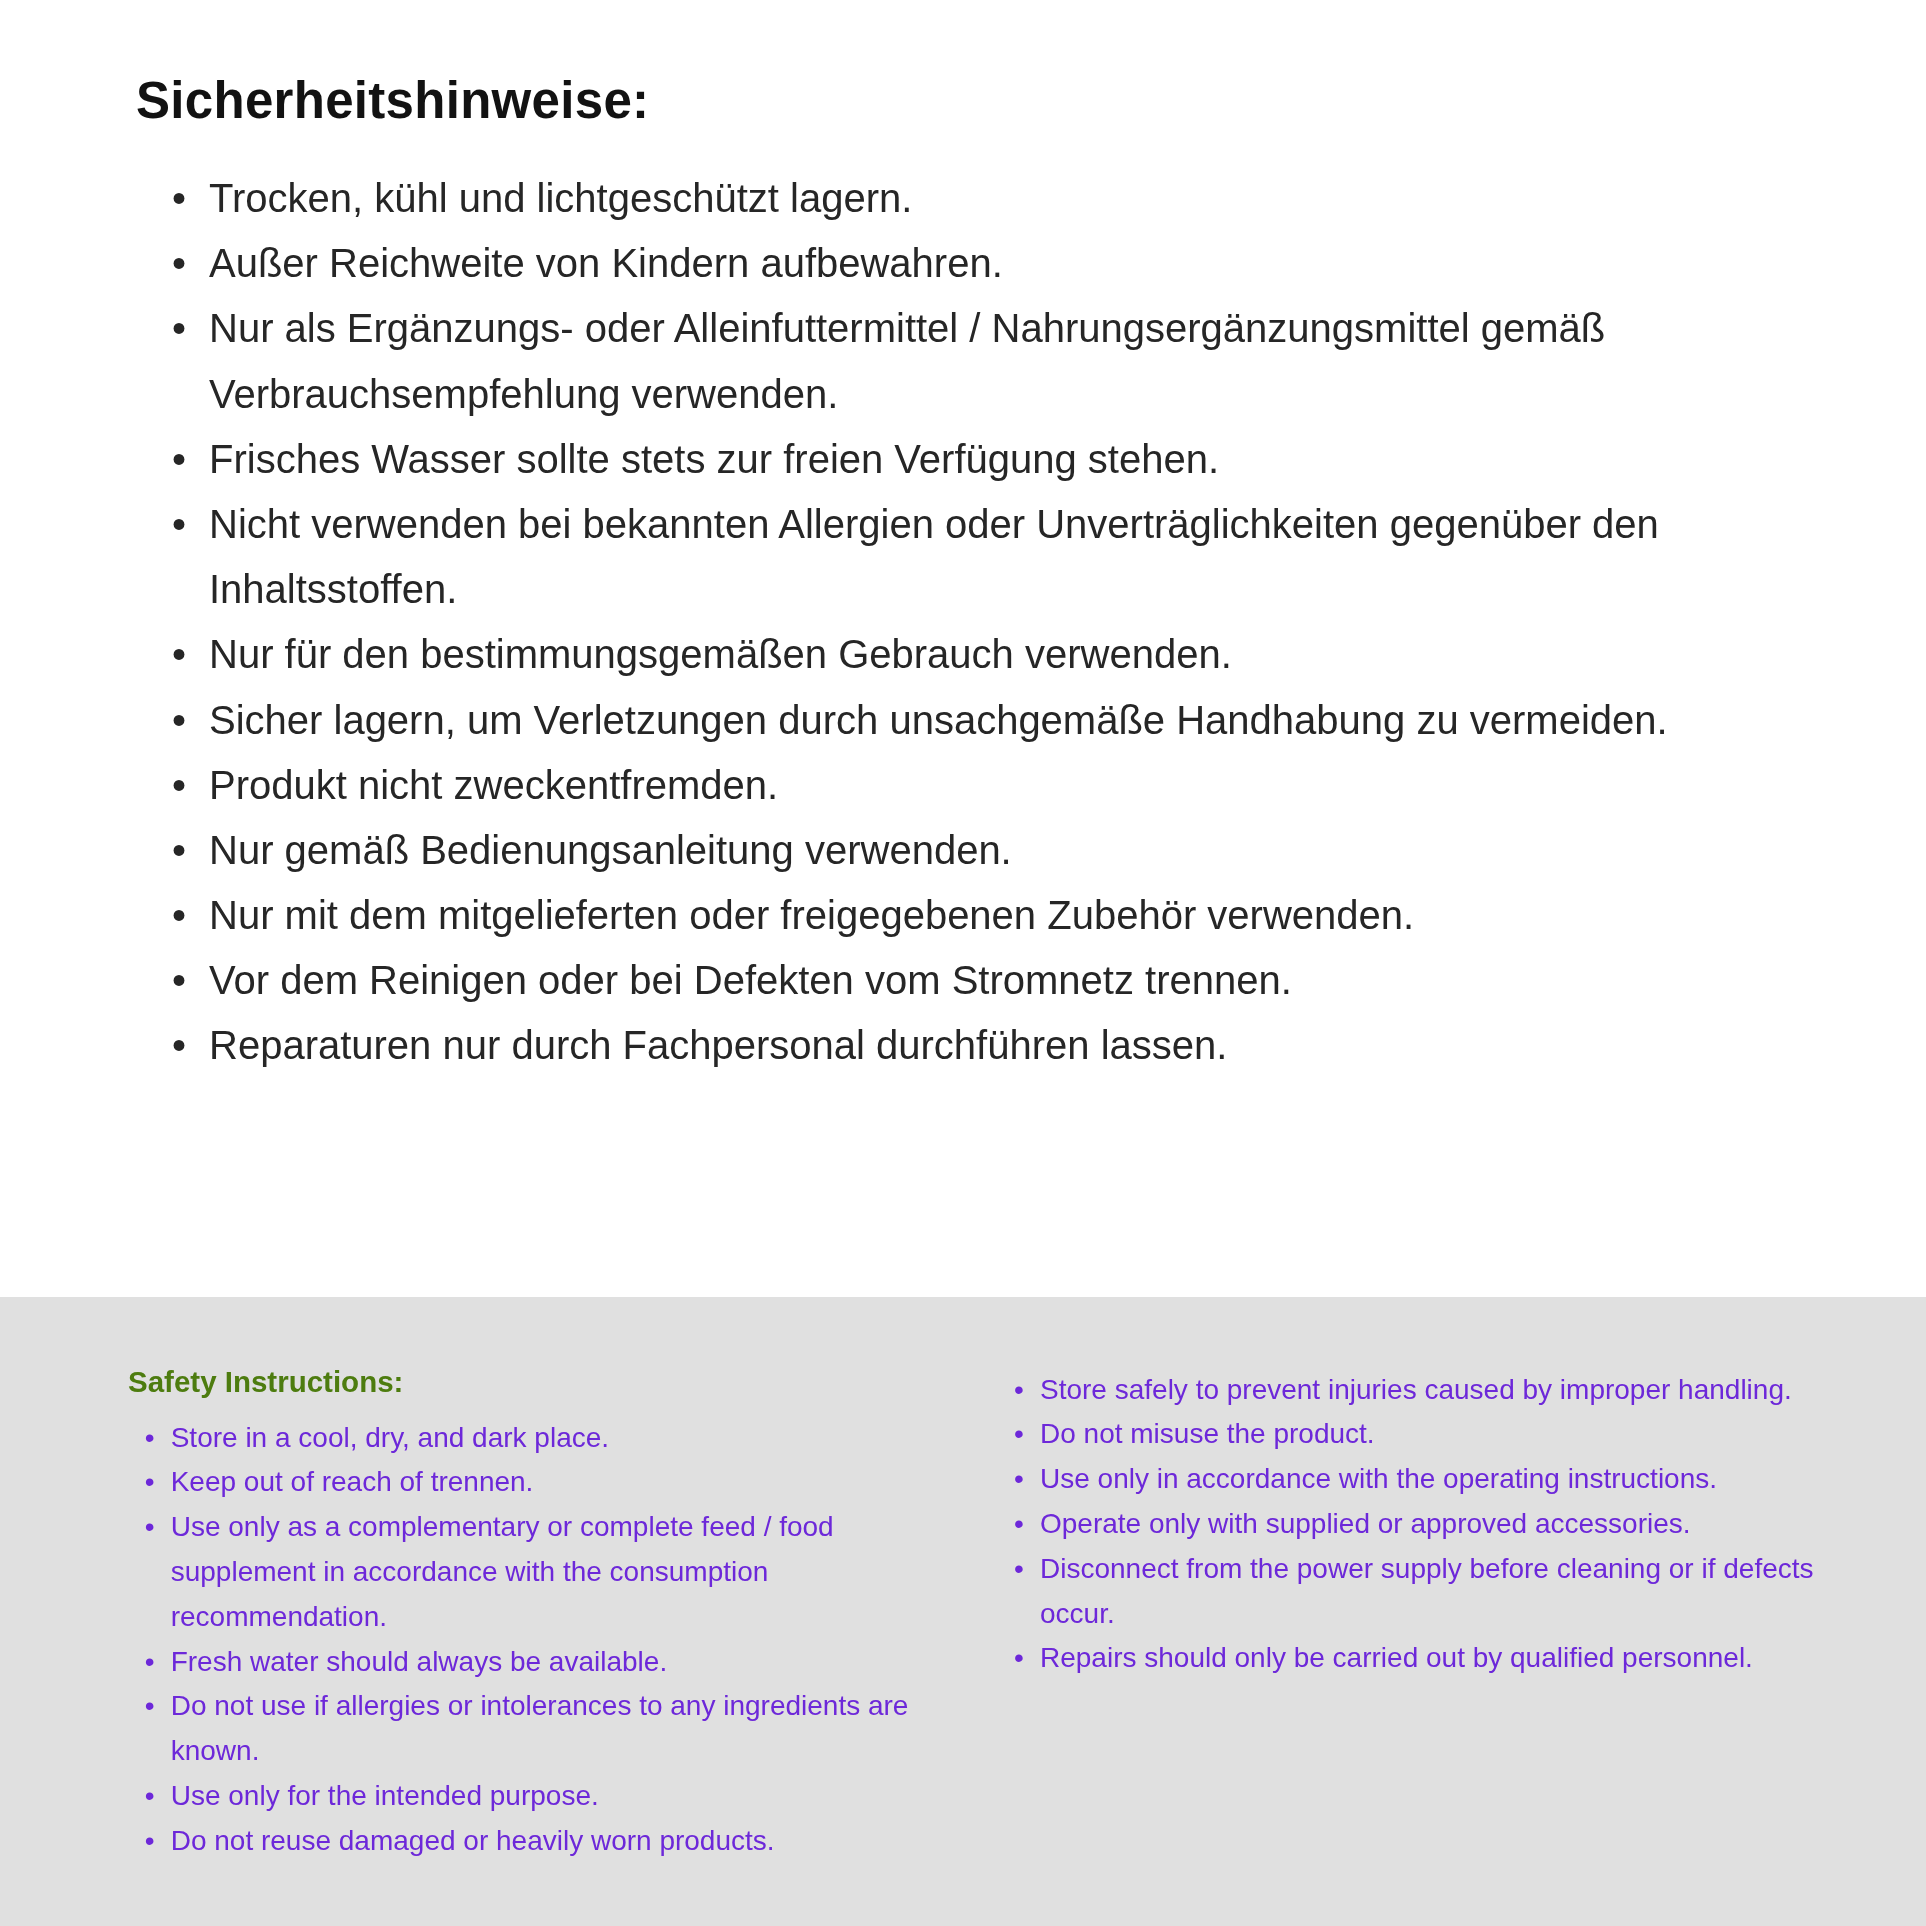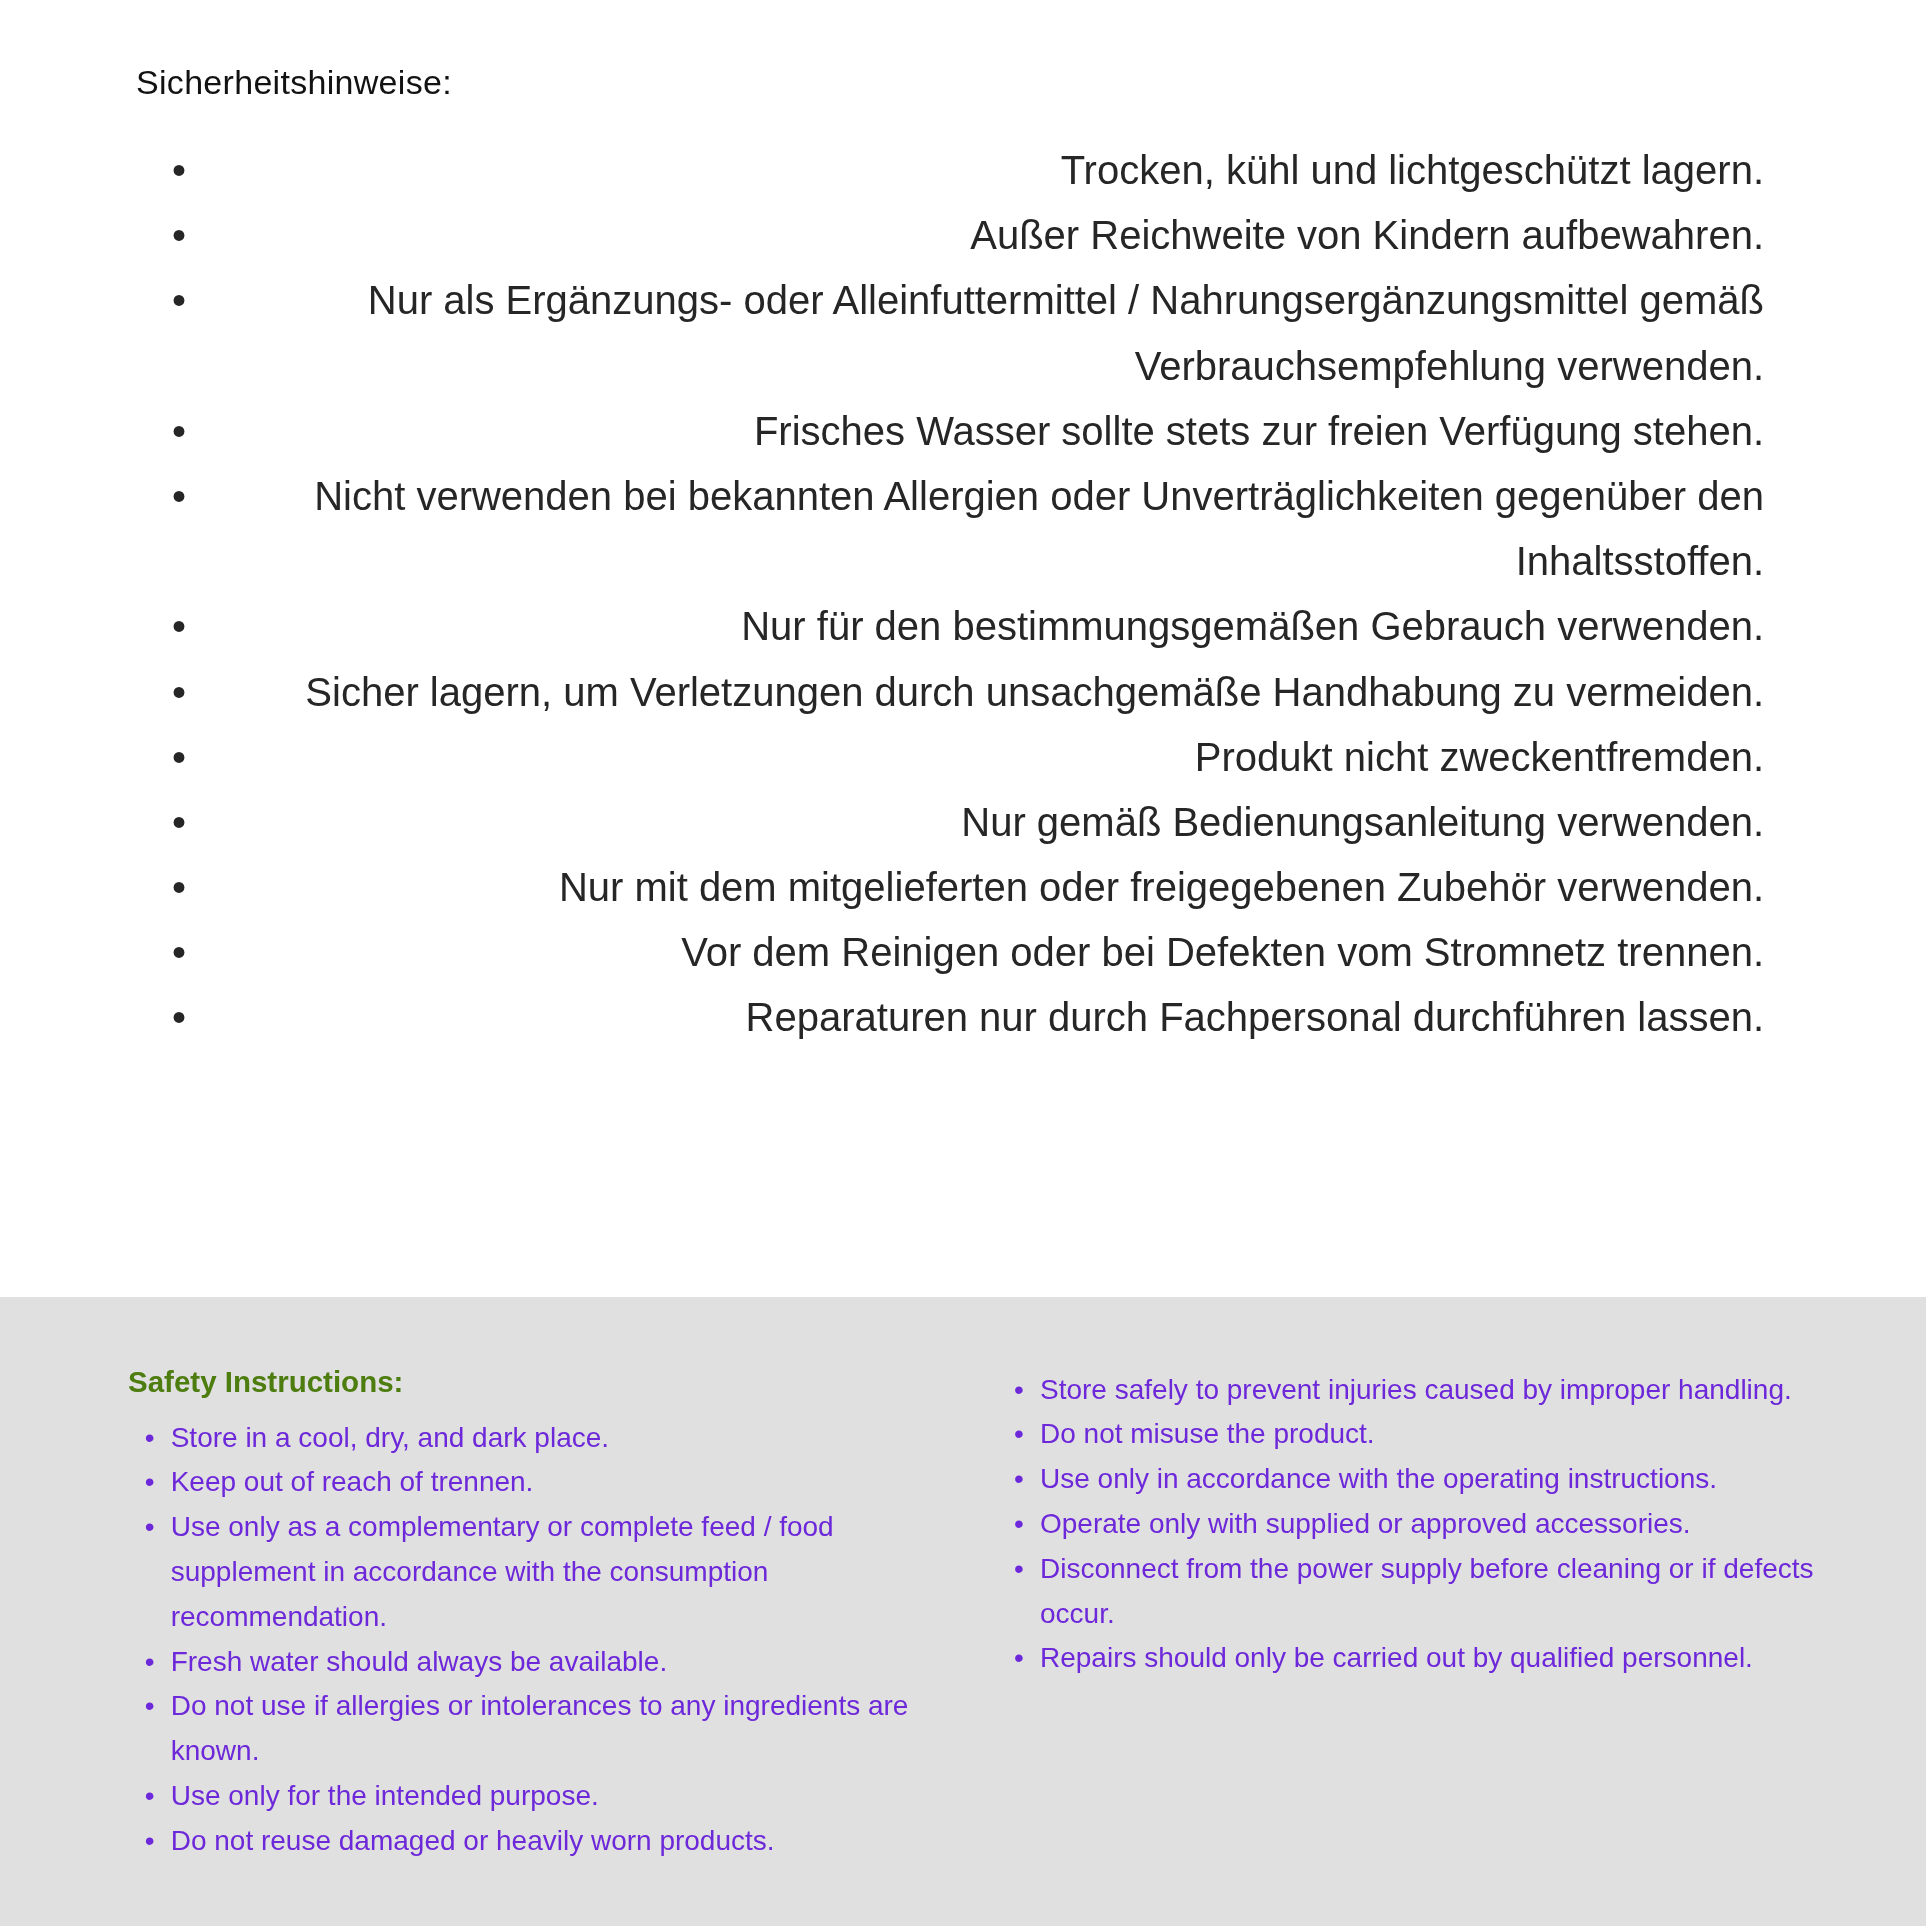--- a/index.html
+++ b/index.html
@@ -19,39 +19,38 @@
   }
 
   
   .de-section {
     flex: 0 0 1297px;
     box-sizing: border-box;
     padding: 63px 103px 0 136px;
     background: #ffffff;
   }
   .de-heading {
-    margin: 0 0 36px 0;
-    font-size: 34px;
-    font-weight: 400;
+    margin: 8px 0 36px 0;
+    font-size: 51px;
+    font-weight: 700;
     color: #121212;
     letter-spacing: 0.3px;
   }
   .de-list {
     list-style: none;
     margin: 0;
     padding: 0 0 0 36px;
     font-size: 40px;
     line-height: 1.63;
     color: #262626;
     max-width: 1592px;
   }
   .de-list li {
     position: relative;
     padding-left: 37px;
-    text-align: right;
   }
   .de-list li::before {
     content: "\2022";
     position: absolute;
     left: 0;
     top: 0;
   }
 
   
   .en-section {

